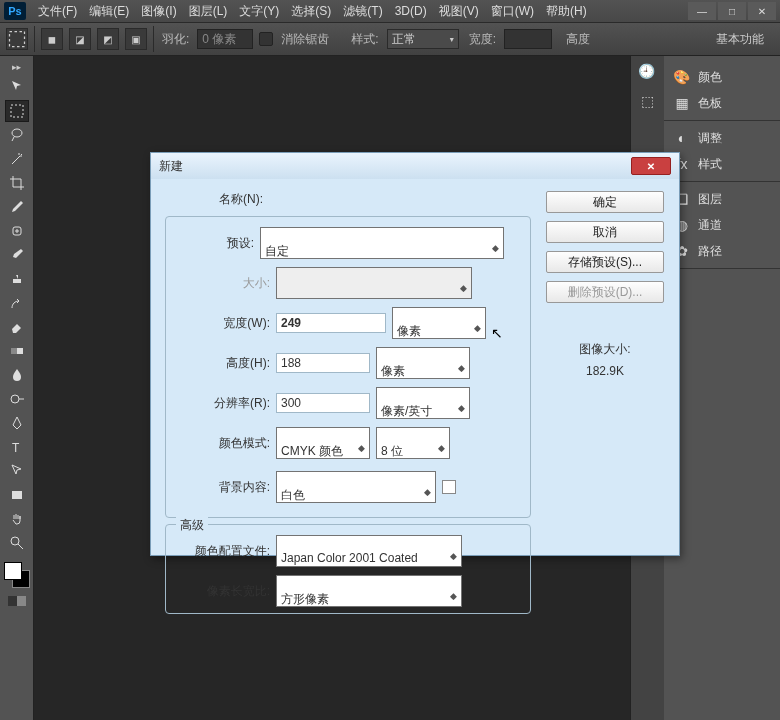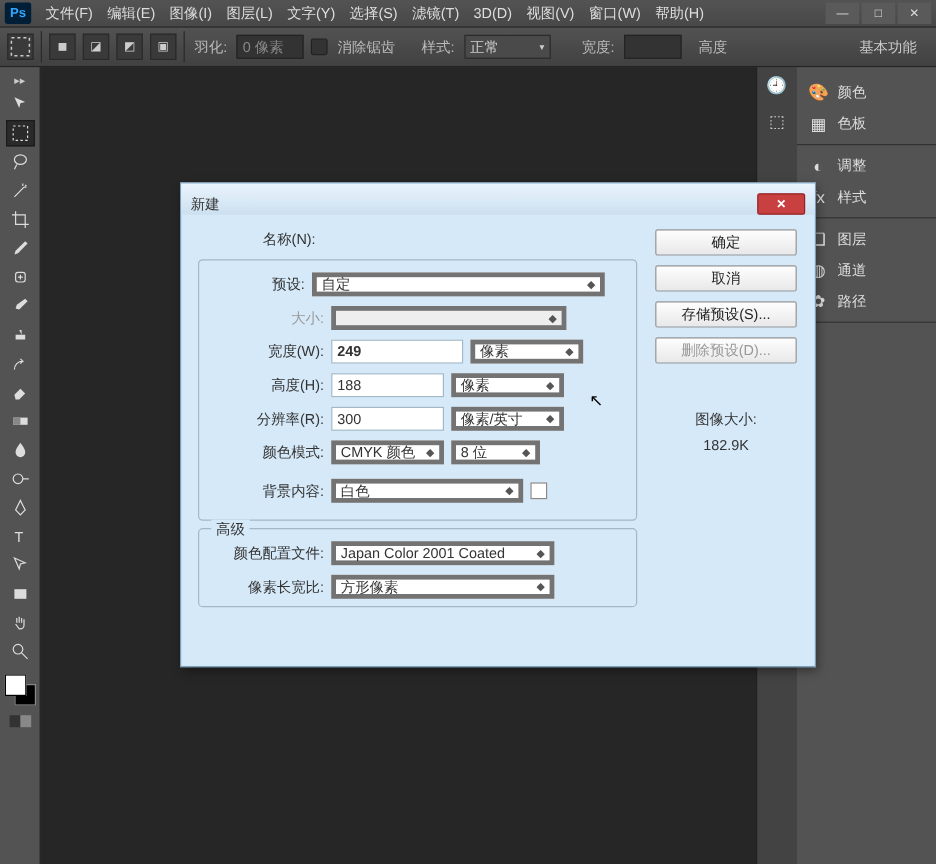--- a/index.html
+++ b/index.html
@@ -29,30 +29,30 @@
 .mini-swatch div{width:9px;height:10px}
 .canvas-area{flex:1;background:#262626;position:relative}
 .right-strip{width:34px;background:#434343;border-left:1px solid #222}
 .right-strip .ic{width:100%;height:30px;display:flex;align-items:center;justify-content:center;color:#ccc;font-size:14px}
 .panels{width:116px;background:#535353;display:flex;flex-direction:column;padding-top:4px}
 .panel-grp{border-bottom:1px solid #333;padding:4px 0}
 .panel-row{display:flex;align-items:center;gap:6px;padding:4px 8px;color:#ddd}
 .p-icon{width:20px;height:18px;display:flex;align-items:center;justify-content:center;font-size:14px}
 
 .dialog{position:absolute;left:116px;top:96px;width:530px;height:404px;background:#d6e9f8;border:1px solid #7a9db8;box-shadow:2px 3px 8px rgba(0,0,0,0.4)}
-.dlg-title{height:26px;background:linear-gradient(#eaf4fd,#cce0f0);display:flex;align-items:flex-end;padding:0 8px;color:#333}
+.dlg-title{height:26px;background:linear-gradient(#eaf4fd,#cce0f0);display:flex;align-items:center;padding:0 8px;color:#333}
 .dlg-close{margin-left:auto;width:40px;height:18px;background:#c94040;border:1px solid #952020;border-radius:2px;color:#fff;display:flex;align-items:center;justify-content:center;font-size:10px;font-weight:bold}
 .dlg-body{padding:12px 14px;display:flex;gap:14px}
 .dlg-left{flex:1}
 .dlg-right{width:120px;display:flex;flex-direction:column;gap:8px;align-items:center}
 .frow{display:flex;align-items:center;margin-bottom:8px;gap:6px}
 .flabel{width:98px;text-align:right;color:#333}
 .finput{height:20px;border:1px solid #a0b8c8;background:#fff;padding:0 4px;color:#333}
 .finput.sel{background:#1e5fbf;color:#fff}
-.fsel{height:20px;border:4px solid #737373;background:#fff;color:#333;display:flex;align-items:center;justify-content:space-between;padding:0 4px}
+.fsel{height:20px;border:1px solid #737373;background:#fff;color:#333;display:flex;justify-content:space-between;padding:15px 4px}
 .fsel .arr{font-size:9px;color:#555}
 .dlg-btn{width:118px;height:22px;background:linear-gradient(#fefefe,#e8e8e8);border:1px solid #989898;border-radius:2px;color:#222;display:flex;align-items:center;justify-content:center}
 .dlg-btn.disabled{color:#999}
 .fieldset{border:1px solid #a0b8c8;border-radius:4px;margin-top:6px;padding:10px 6px 6px 6px;position:relative}
 .legend{position:absolute;top:-8px;left:10px;background:#d6e9f8;padding:0 4px;color:#333}
 .img-size{margin-top:30px;text-align:center;color:#333}
 .img-size div{margin-bottom:6px}
 .sw-sample{width:14px;height:14px;border:1px solid #888;background:#fff}
 .cursor{position:absolute;left:340px;top:172px;font-size:14px;color:#000;pointer-events:none}
 </style>
@@ -93,21 +93,21 @@
   <div class="opt-sep"></div>
   <span class="opt-label">羽化:</span>
   <input class="opt-input" value="0 像素" style="">
   <div class="opt-chk"></div>
   <span class="opt-label">消除锯齿</span>
   <span class="opt-label" style="margin-left:12px">样式:</span>
   <div class="opt-select">
       <span>正常</span>
       <span style="font-size:8px">▾</span>
     </div>
-  <span class="opt-label" style="margin-left:18px">宽度:</span>
+  <span class="opt-label" style="margin-left:2px">宽度:</span>
   <input class="opt-input" style="width: 48px;">
   <span class="opt-label" style="margin-left:6px">高度</span>
   <div class="workspace-label">基本功能</div>
 </div>
 
 <div class="main">
   <div class="toolbox">
     <div style="color:#ccc;font-size:9px;margin-bottom:2px">▸▸</div>
     <div class="tool">
         <svg viewBox="0 0 16 16">

